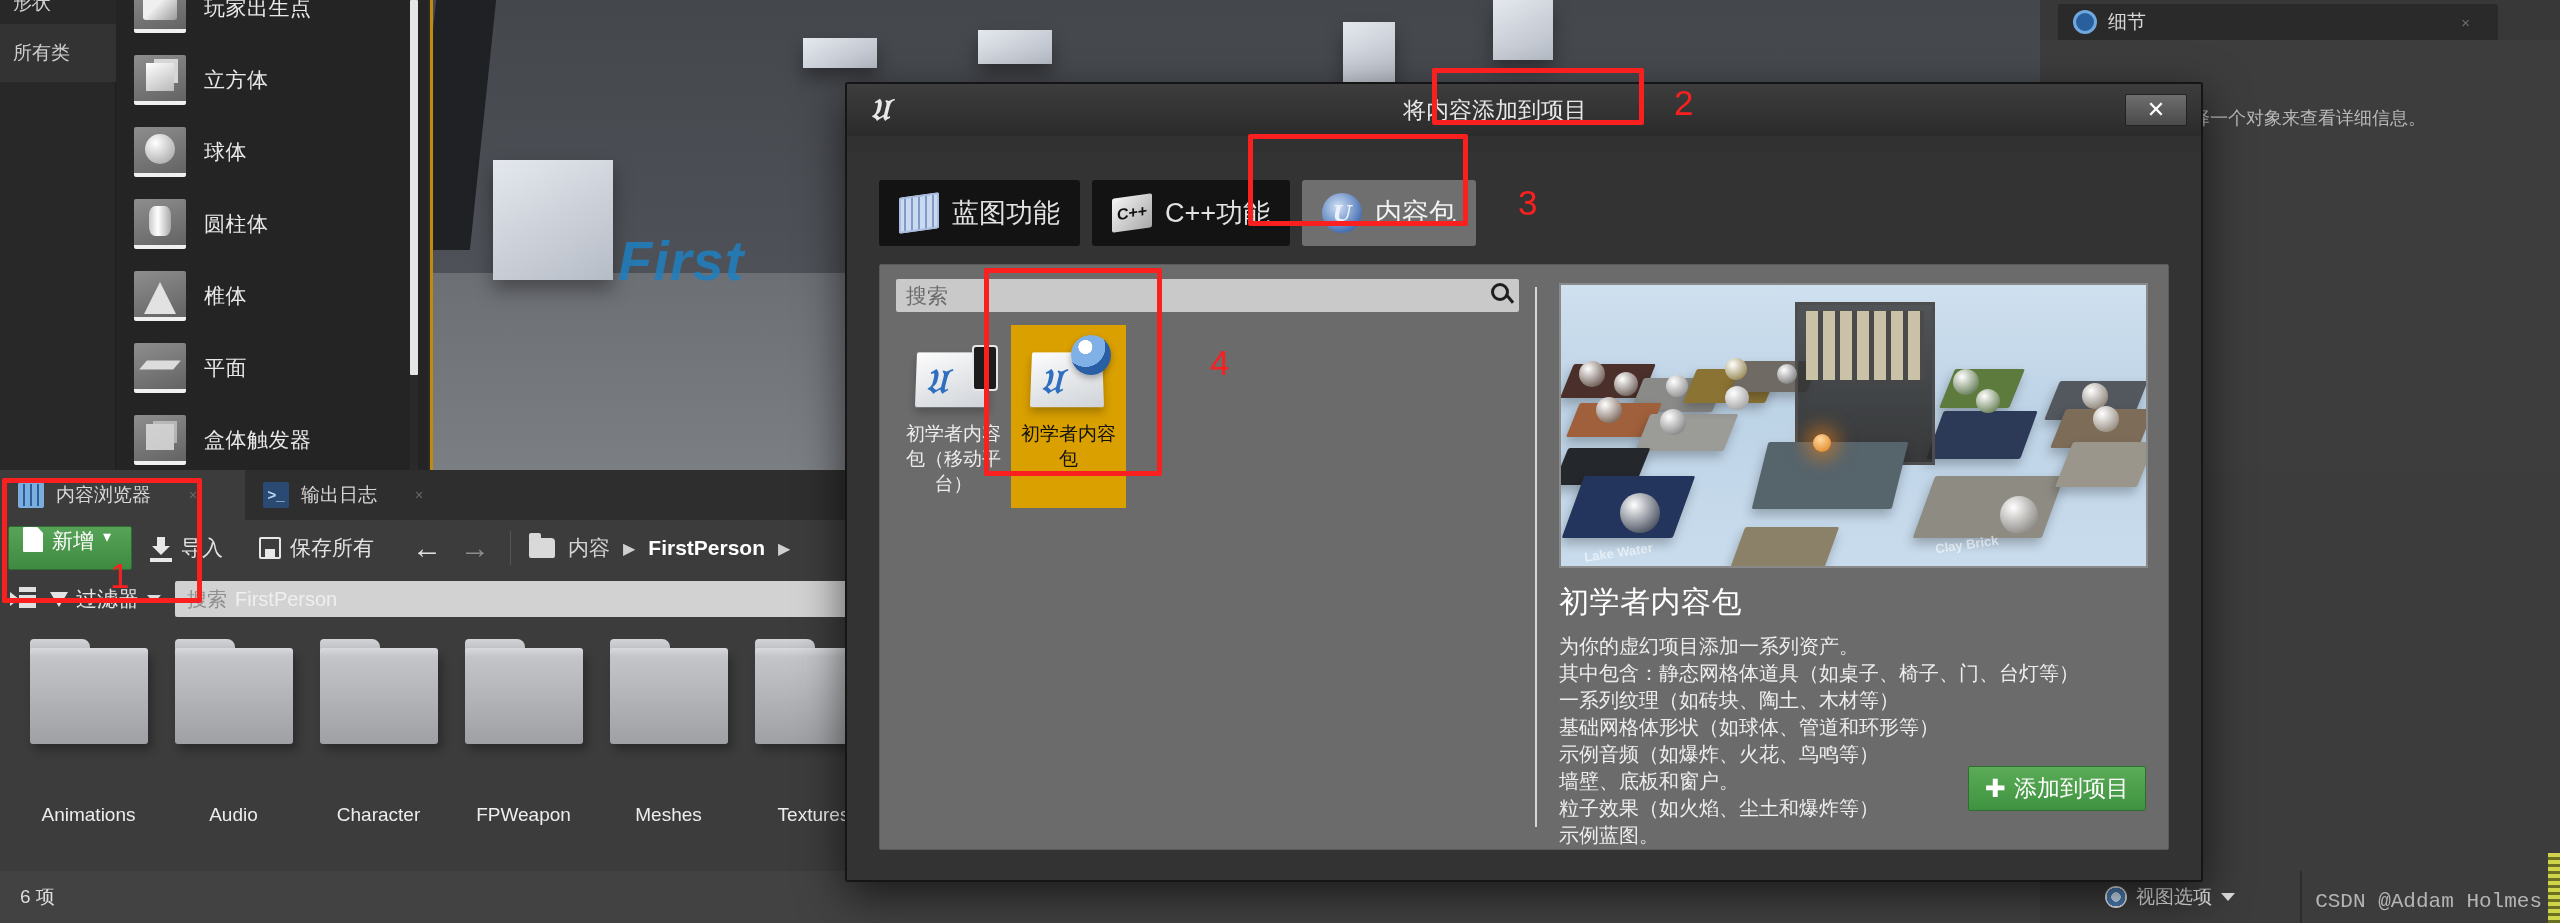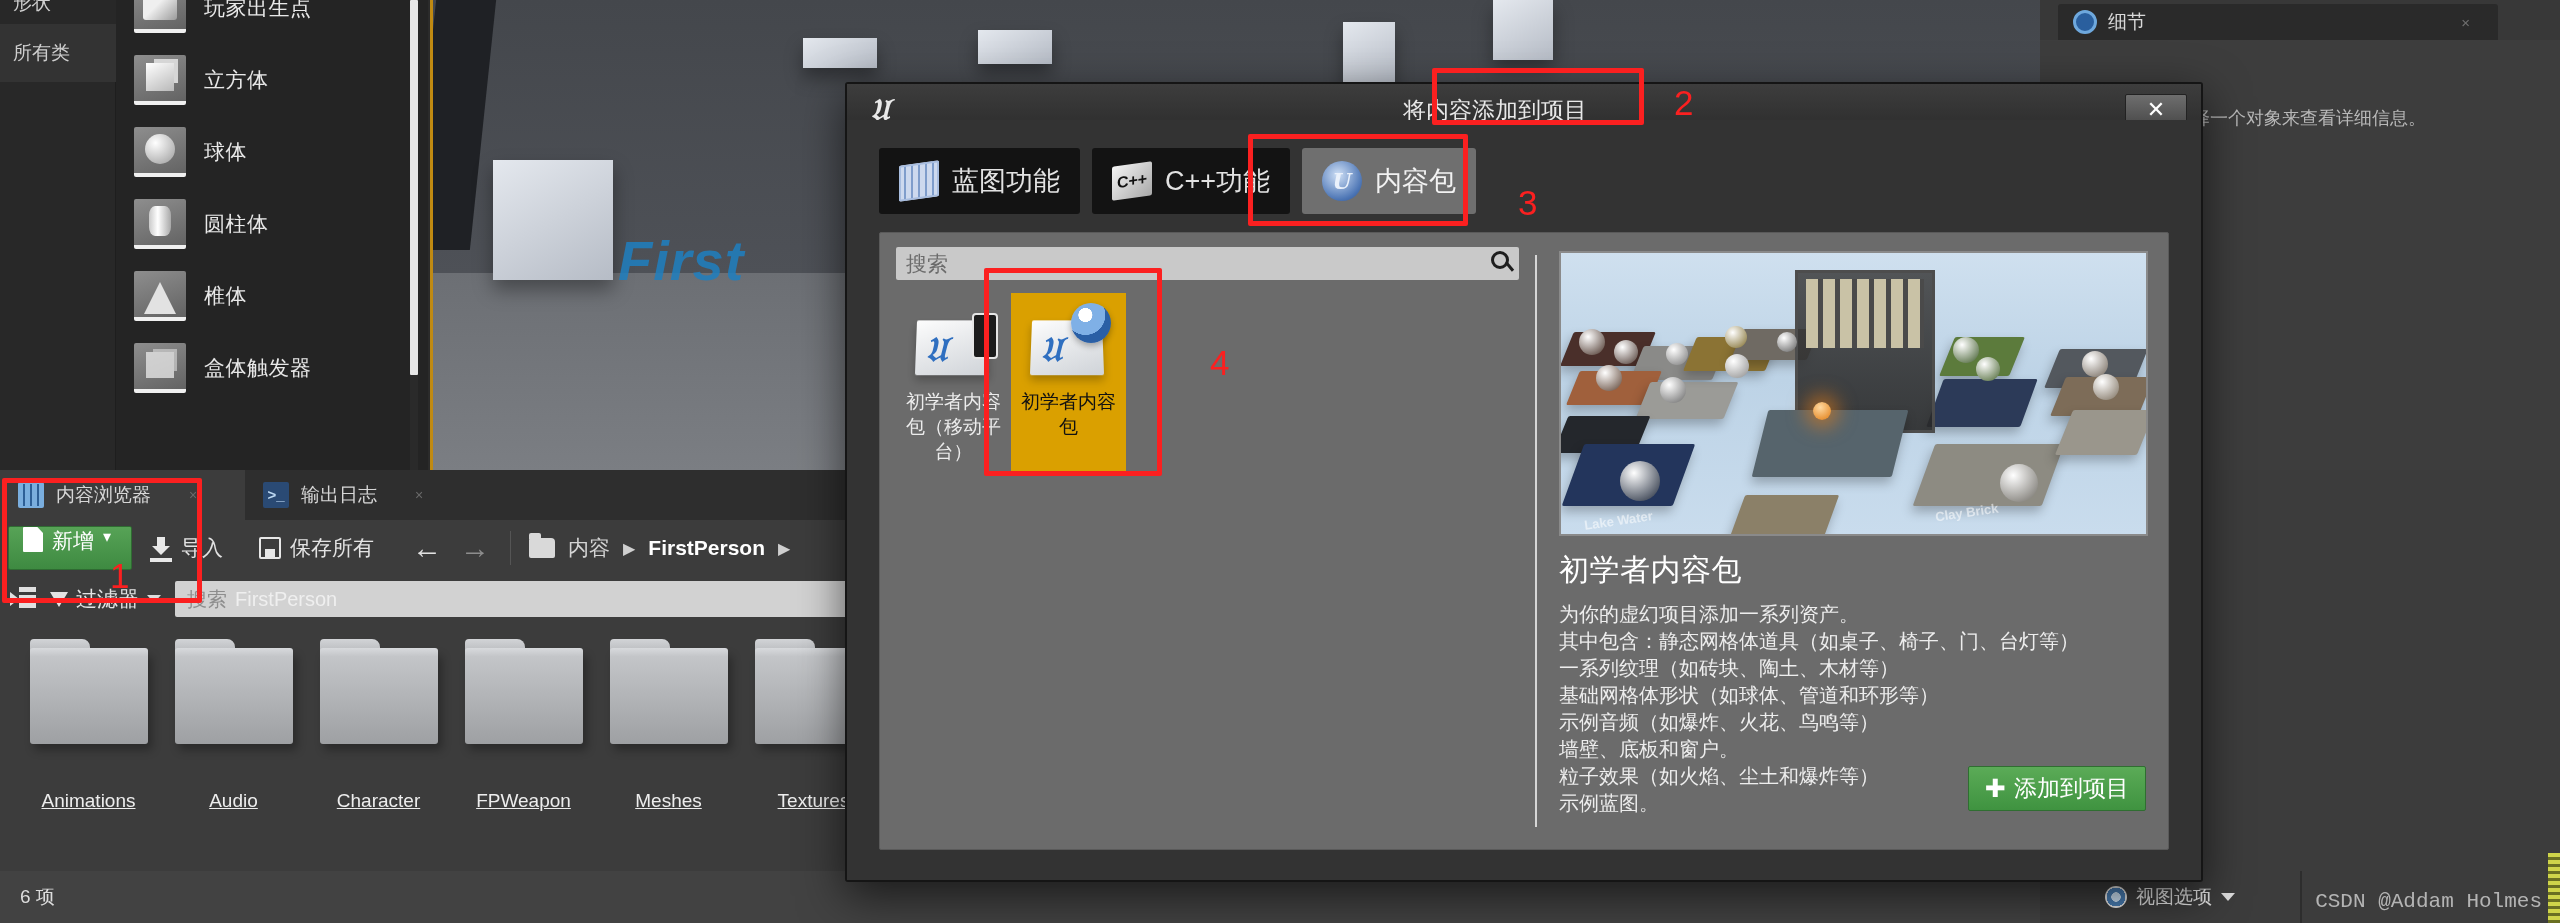--- a/index.html
+++ b/index.html
@@ -205,21 +205,21 @@
     border-radius:3px; box-shadow:4px 6px 10px rgba(0,0,0,.3);
   }
   .folder-ico::before {
     content:""; position:absolute; left:0; top:-11px; width:60px; height:13px;
     background:linear-gradient(180deg,#d2d4d7,#b9bbbe); border-radius:4px 8px 0 0;
   }
   .folder-ico::after {
     content:""; position:absolute; left:0; top:-2px; width:118px; height:9px;
     background:linear-gradient(180deg,#d8dadd,#c2c4c7); border-radius:3px 3px 0 0;
   }
-  .folder-name { margin-top:46px; font-size:19px; color:#ededed;text-decoration:underline; }
+  .folder-name { margin-top:60px; font-size:19px; color:#ededed; }
 
   .cb-statusbar {
     position:absolute; left:0; bottom:0; width:100%; height:52px;
     display:flex; align-items:center; padding-left:20px; font-size:19px; color:#dcdcdc;
     background:#424242;
   }
 
   
   .app-footer-right {
     position:absolute; right:0; bottom:0; width:520px; height:453px; background:#3c3c3c;
@@ -260,21 +260,21 @@
     position:absolute; left:556px; top:0; height:52px; display:flex; align-items:center;
     font-size:23px; color:#e8e8e8;
   }
   .modal-close {
     position:absolute; right:14px; top:10px; width:62px; height:32px;
     background:linear-gradient(180deg,#6e6e6e,#4a4a4a);
     border:1px solid #222; border-radius:2px;
     color:#fff; font-size:22px; font-weight:bold;
     display:flex; align-items:center; justify-content:center;
   }
-  .modal-body { position:absolute; left:0; top:36px; width:100%; bottom:0; background:#333; }
+  .modal-body { position:absolute; left:0; top:68px; width:100%; bottom:0; background:#333; }
 
   .tabstrip { position:absolute; left:32px; top:28px; display:flex; gap:12px; }
   .ftab {
     height:66px; min-width:168px; padding:0 20px; border-radius:3px;
     display:flex; align-items:center; gap:13px; font-size:27px; color:#e2e2e2;
     background:#131313;
   }
   .ftab.active { background:#6f6f6f; color:#f2f2f2; }
   .ico-bp { width:40px;height:36px;border-radius:2px;
             background:repeating-linear-gradient(90deg,#cdd9ee 0 5px,#7f9dcb 5px 7px);
@@ -407,20 +407,26 @@
       <div class="place-thumb">
           <div class="sh sh-cyl"></div>
         </div>
       <div class="place-label">圆柱体</div>
     </div>
     <div class="place-row">
       <div class="place-thumb">
           <div class="sh sh-cone"></div>
         </div>
       <div class="place-label">椎体</div>
+    </div>
+    <div class="place-row">
+      <div class="place-thumb">
+          <div class="sh sh-plane"></div>
+        </div>
+      <div class="place-label">平面</div>
     </div>
     <div class="place-row">
       <div class="place-thumb">
           <div class="sh sh-trigger"></div>
         </div>
       <div class="place-label">盒体触发器</div>
     </div>
     <div class="place-scroll-track"></div>
     <div class="place-scroll-thumb"></div>
   </div>

